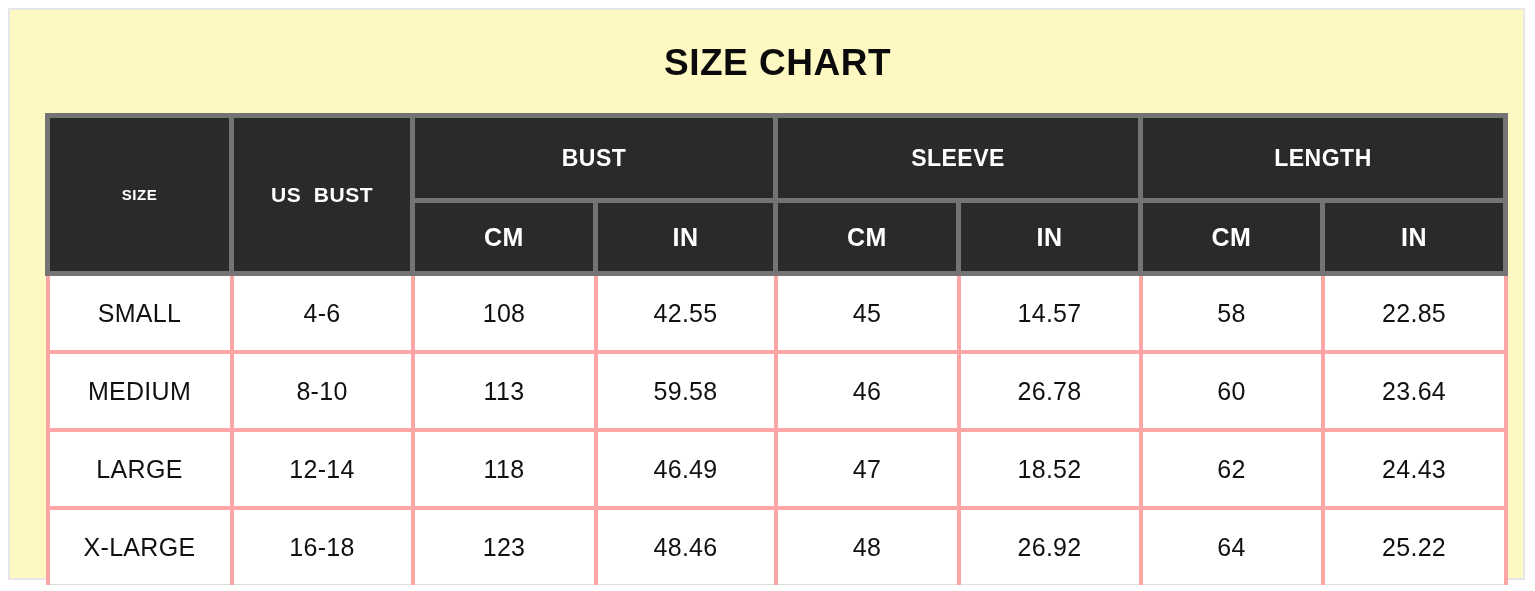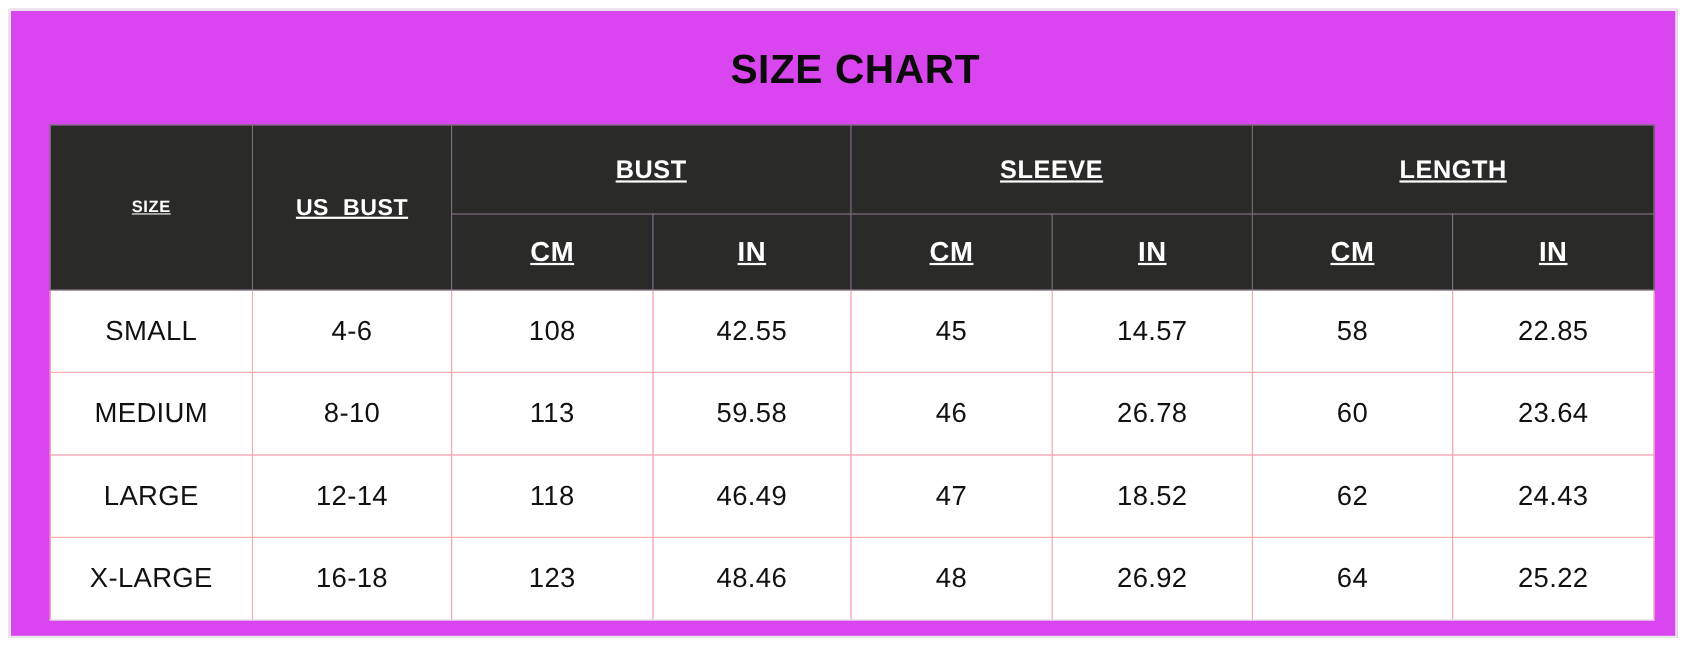--- a/index.html
+++ b/index.html
@@ -16,21 +16,21 @@
 
   
   .page-frame {
     position: absolute;
     left: 8px;
     top: 8px;
     width: 1517px;
     height: 572px;
     box-sizing: border-box;
     border: 2px solid #e7e7e7;
-    background: #d946ef;
+    background: #fef9c3;
   }
 
   .chart-title {
     position: absolute;
     left: 0;
     top: 34px;
     width: 1535px;
     text-align: center;
     font-size: 37px;
     font-weight: bold;
@@ -52,23 +52,22 @@
     table-layout: fixed;
   }
 
   
   table.size-chart thead th {
     background: #2a2a28;
     color: #ffffff;
     font-weight: bold;
     text-align: center;
     vertical-align: middle;
-    border: 1px solid #737373;
+    border: 5px solid #737373;
     padding: 0;
-    text-decoration: underline;
   }
   th.h-size {
     font-size: 15px;
     height: 148px;
     width: 184px;
     letter-spacing: 0.5px;
   }
   th.h-ussize {
     font-size: 21px;
     height: 148px;
@@ -89,21 +88,21 @@
 
   
   table.size-chart tbody td {
     background: #ffffff;
     color: #111111;
     text-align: center;
     vertical-align: middle;
     font-size: 25px;
     font-weight: normal;
     height: 74px;
-    border: 1px solid #fca5a5;
+    border: 4px solid #fca5a5;
     padding: 0;
     letter-spacing: 0.3px;
   }
   table.size-chart tbody tr:last-child td {
     border-bottom: 1px solid #e0e0e0;
   }
 
   
   col.c-size    { width: 184px; }
   col.c-ussize  { width: 181px; }

